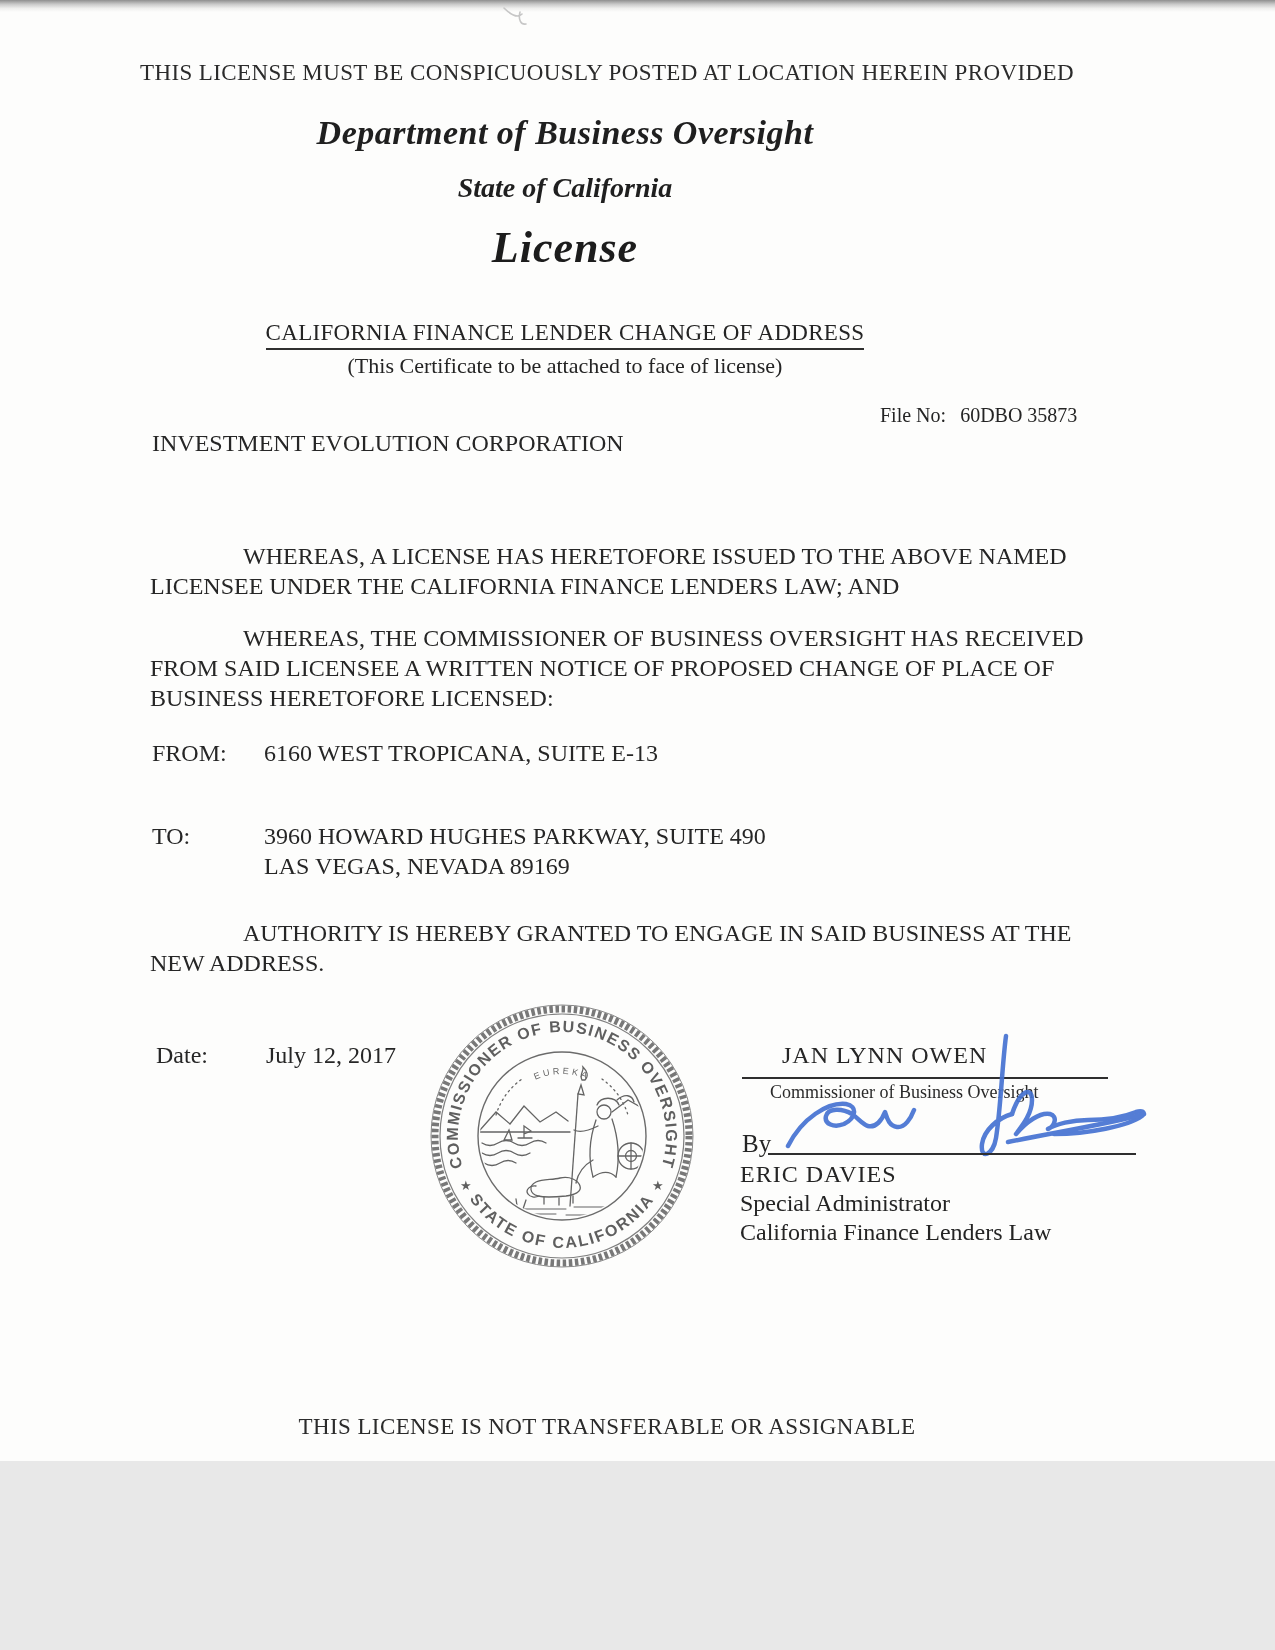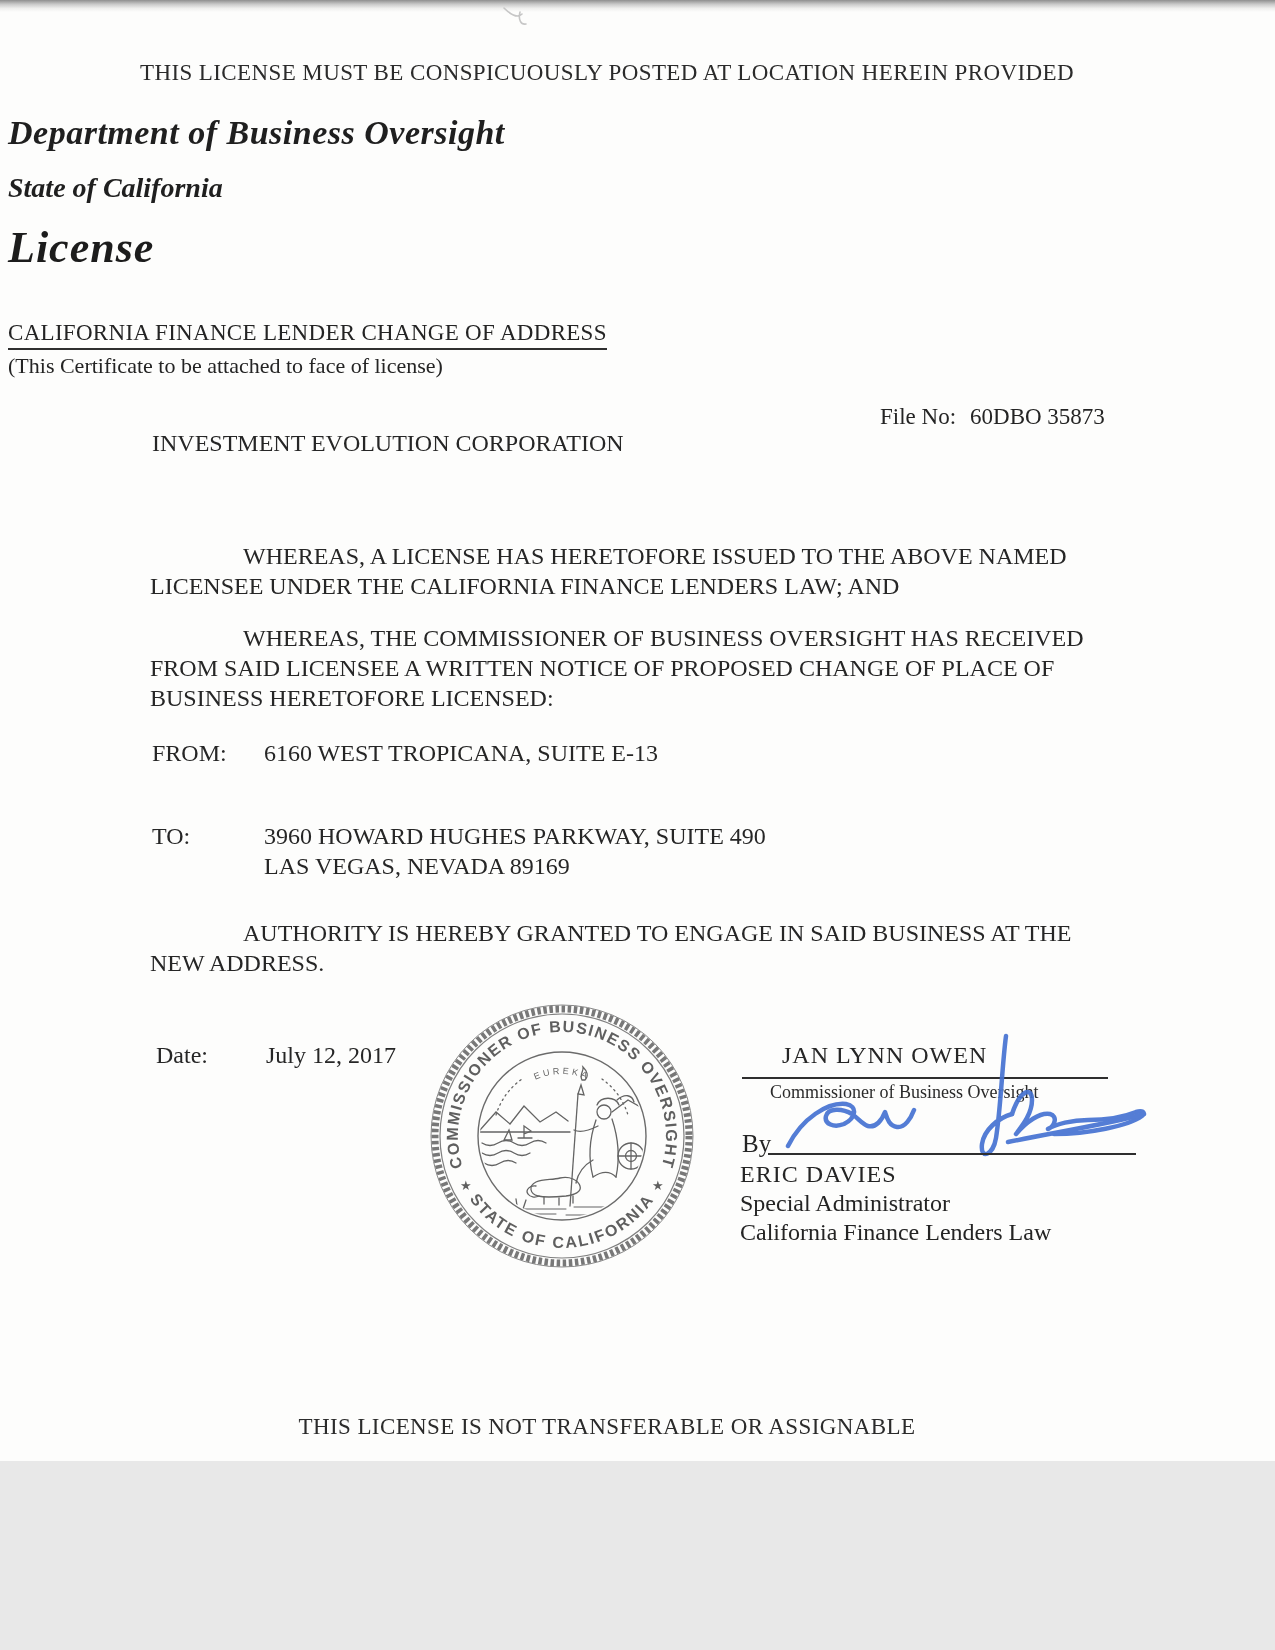--- a/index.html
+++ b/index.html
@@ -7,34 +7,34 @@
     position:relative;width:1275px;height:1461px;margin:0 auto;
     background:#fdfdfc;overflow:hidden;
     font-family:"Liberation Serif","DejaVu Serif",serif;
     color:#242424;
   }
   .scan-edge{
     position:absolute;top:0;left:0;right:0;height:12px;
     background:linear-gradient(180deg,#8f8f8f 0%,#c9c9c9 35%,#efefee 70%,#fdfdfc 100%);
   }
   .abs{position:absolute;}
-  .center-head{left:8px;width:1130px;text-align:left;}
+  .center-head{left:0;width:1130px;text-align:center;}
   .center-page{left:0;width:1214px;text-align:center;}
   .notice{font-size:23px;letter-spacing:.4px;color:#2b2b2b;}
   .dept{font-size:34px;font-weight:bold;font-style:italic;letter-spacing:.5px;color:#1f1f1f;}
   .state{font-size:28px;font-weight:bold;font-style:italic;color:#1f1f1f;}
   .license-title{font-size:44px;font-weight:bold;font-style:italic;letter-spacing:1px;color:#1c1c1c;}
   .cert-title-wrap{font-size:23px;letter-spacing:.3px;}
   .cert-title-wrap .ul{display:inline-block;border-bottom:2px solid #2f2f2f;padding-bottom:2px;}
   .cert-note{font-size:22px;}
   .body-text{font-size:24px;line-height:30px;color:#262626;}
   .indent{padding-left:93px;}
   .addr-row{display:flex;}
   .addr-label{width:112px;flex:none;}
-  .fileno{font-size:23px;}
+  .fileno{font-size:20px;}
   .fileno .val{margin-left:14px;}
   .small-title{font-size:18px;color:#2b2b2b;}
   .rule{background:#2e2e2e;height:2px;}
   .by-label{font-size:25px;}
   .sig-block{font-size:24px;line-height:29px;}
   .ls1{letter-spacing:1px;}
   svg text{font-family:"Liberation Sans","DejaVu Sans",sans-serif;}
 </style>
 </head>
 <body>

